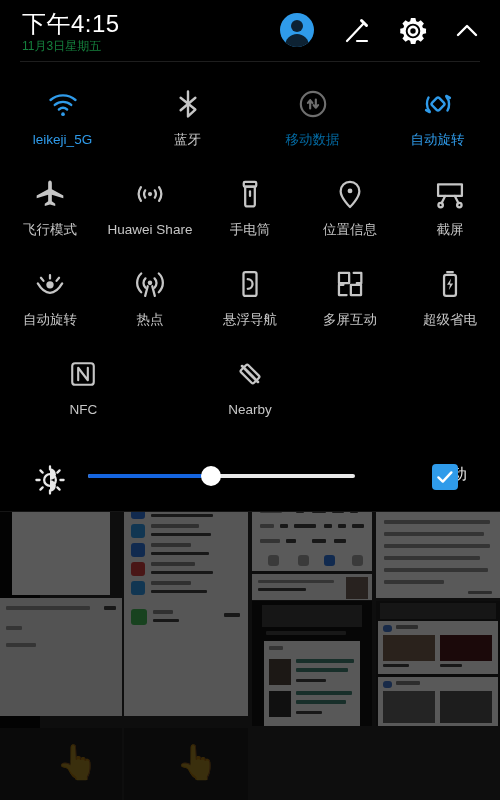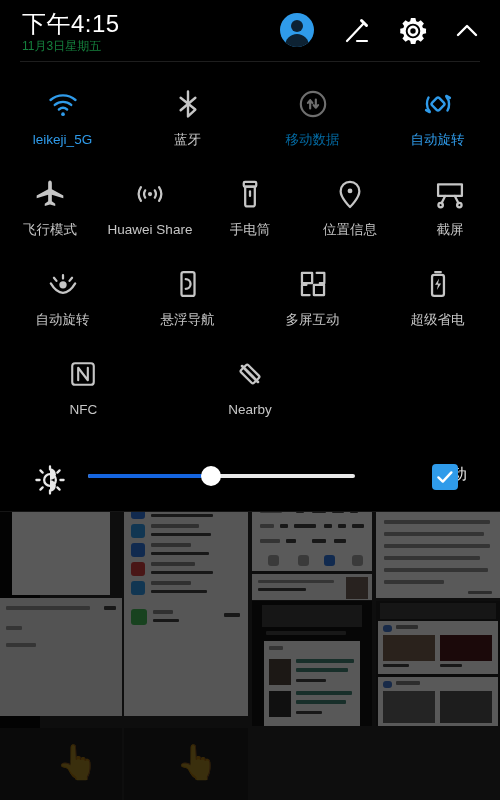--- a/index.html
+++ b/index.html
@@ -344,20 +344,31 @@
           <div class="tico">
             <svg width="34" height="34" viewBox="0 0 24 24" stroke-width="1.6" stroke-linecap="round" fill="none">
               <path d="M3.4 11.6c2.6 4.4 6 6.6 8.6 6.6s6-2.2 8.6-6.6"></path>
               <circle class="f" cx="12" cy="12.6" r="2.6"></circle>
               <path d="M5.6 7.6l1.8 2.2M12 5.8v2.4M18.4 7.6l-1.8 2.2"></path>
             </svg>
           </div>
           <div class="tlabel">自动旋转</div>
         </div>
 
+        <div class="tile off">
+          <div class="tico">
+            <svg width="34" height="34" viewBox="0 0 24 24" stroke-width="1.6" stroke-linecap="round" fill="none">
+              <circle class="f" cx="12" cy="11.2" r="1.6"></circle>
+              <path d="M8.8 14.6a4.6 4.6 0 010-6.6M15.2 8a4.6 4.6 0 010 6.6"></path>
+              <path d="M5.8 17.8a9 9 0 010-13.2M18.2 4.6a9 9 0 010 13.2"></path>
+              <path d="M10.4 13.6L8.6 20.4M13.6 13.6l1.8 6.8"></path>
+            </svg>
+          </div>
+          <div class="tlabel">热点</div>
+        </div>
 
         <div class="tile off">
           <div class="tico">
             <svg width="34" height="34" viewBox="0 0 24 24" stroke-width="1.6" stroke-linecap="round" stroke-linejoin="round" fill="none">
               <rect x="7.4" y="3.6" width="9.2" height="16.8" rx="1.4"></rect>
               <path d="M10.4 8.6a3.4 3.4 0 010 6.8"></path>
             </svg>
           </div>
           <div class="tlabel">悬浮导航</div>
         </div>

